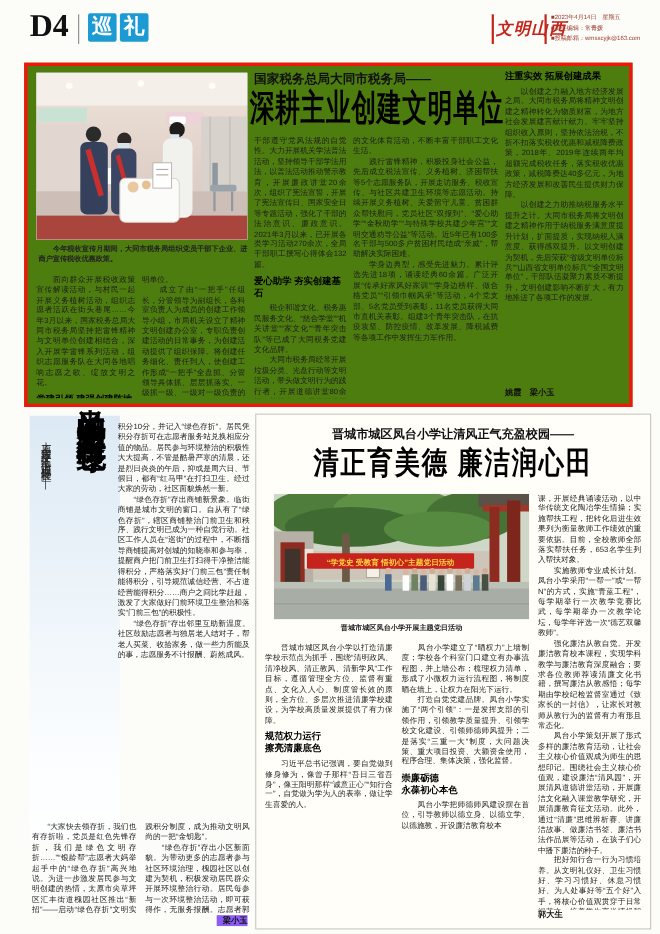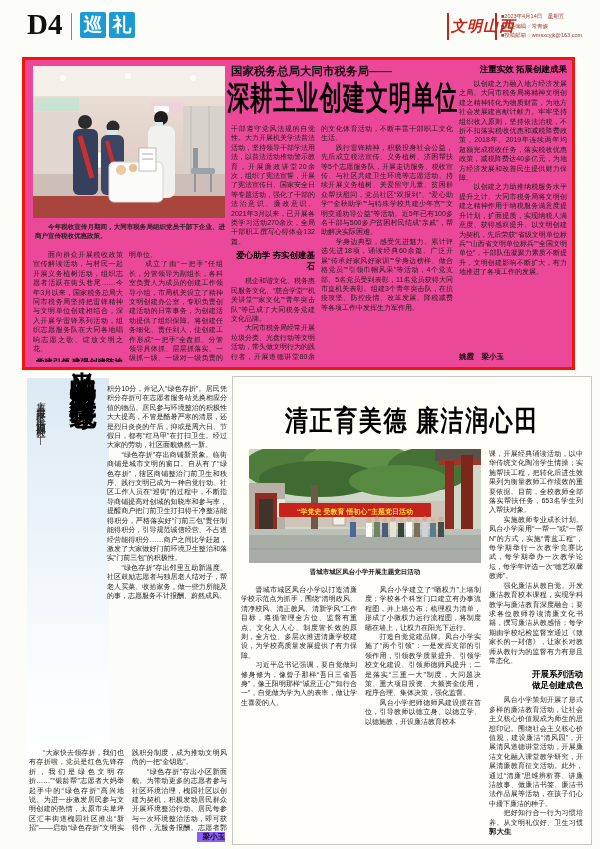--- a/index.html
+++ b/index.html
@@ -10,24 +10,24 @@
   .pageno{position:absolute;left:27px;top:8px;font-family:"Liberation Serif",serif;font-weight:bold;font-size:29px;color:#111;}
   .mast-divider{position:absolute;left:71px;top:13px;width:1px;height:27px;background:#8a8a8a;}
   .sec-box{position:absolute;top:12px;width:26px;height:26px;background:#1b9ad4;border-radius:2px;color:#fff;
            font-size:19px;font-weight:bold;text-align:center;line-height:26px;}
   .brand-bar{position:absolute;top:13px;width:2px;height:27px;background:#c4241a;}
   .brand{position:absolute;left:451px;top:17px;width:42px;font-family:"DejaVu Serif",serif;font-style:italic;
          font-weight:bold;font-size:15px;color:#c4241a;letter-spacing:1px;white-space:nowrap;}
   .mast-info{position:absolute;left:501px;top:12px;width:94px;font-size:5.5px;line-height:9.5px;color:#9c3a2e;}
 
   
-  #taxbox{position:absolute;left:22px;top:57px;width:547px;height:307px;border:3px solid #f2150a;background:#ec4899;}
+  #taxbox{position:absolute;left:22px;top:57px;width:547px;height:307px;border:3px solid #f2150a;background:#4d7c0f;}
   .abs{position:absolute;}
   .bodytext{font-size:7px;line-height:9.4px;text-align:justify;color:#1d1d1d;white-space:pre-line;overflow:hidden;}
-  .subhead{font-weight:bold;font-size:8.5px;line-height:11px;text-align:right;color:#000;margin:4px 0;white-space:pre-line;}
+  .subhead{font-weight:bold;font-size:8.5px;line-height:11px;text-align:left;color:#000;margin:4px 0;white-space:pre-line;}
   .byline{font-weight:bold;font-size:7.5px;color:#111;text-align:left;}
   .caption{font-size:6.5px;line-height:9px;font-weight:bold;color:#222;text-align:justify;white-space:pre-line;}
   .kicker{font-size:11.5px;font-weight:bold;color:#111;white-space:nowrap;}
   .bigtitle{font-size:33px;font-weight:900;color:#000;white-space:nowrap;transform:scaleX(.68);transform-origin:left center;letter-spacing:1px;}
 
   
   #greenart{position:absolute;left:25px;top:378px;width:202px;height:467px;}
   .green-bg{position:absolute;left:2px;top:0;width:82px;height:386px;
             background:linear-gradient(180deg,#dce9f4 0%,#eef5fa 45%,#fbfdff 80%,#ffffff 100%);}
   .vkicker{position:absolute;writing-mode:vertical-rl;font-size:9.5px;letter-spacing:2px;color:#222;}
@@ -156,20 +156,21 @@
 　　“绿色存折”存出邻里互助新温度。社区鼓励志愿者与独居老人结对子，帮老人买菜、收拾家务，做一些力所能及的事，志愿服务不计报酬、蔚然成风。</div>
     <div style="position:absolute;left:4px;top:370px;width:198px;height:94px;overflow:hidden;">
       <div class="bodytext cols2" style="height:94px;white-space:pre-line;">　　“大家快去领存折，我们也有存折啦，党员是红色先锋存折，我们是绿色文明存折……”“银龄帮”志愿者大妈举起手中的“绿色存折”高兴地说。为进一步激发居民参与文明创建的热情，太原市尖草坪区汇丰街道槐园社区推出“新招”——启动“绿色存折”文明实践积分制度，成为推动文明风尚的一把“金钥匙”。
 　　“绿色存折”存出小区新面貌。为带动更多的志愿者参与社区环境治理，槐园社区以创建为契机，积极发动居民群众开展环境整治行动。居民每参与一次环境整治活动，即可获得作，无服务报酬。志愿者郭阿姨是独居老人的邻居，了解情况后，她主动承担照顾老人的责任。每天去看望老人，为老人买菜、收拾家，做一些自己力所能及的事。
 　　“绿色存折”文明实践积分制度实施以来，槐园社区志愿者队伍不断壮大，“银龄帮”志愿服务队、“啄木鸟”志愿者服务队等队伍应运而生。随着存折“飞入寻常百姓家”，居民的文明意识不断提高，营造了爱护环境、崇德向善的社会氛围。</div>
       <div class="byline" style="position:absolute;right:2px;bottom:0;background:#8b5cf6;padding-left:6px;">梁小玉</div>
     </div>
   </div>
 
   <div id="schoolbox">
+    <div class="s-kicker">晋城市城区凤台小学让清风正气充盈校园——</div>
     <div class="s-title">清正育美德 廉洁润心田</div>
 
     <div class="abs photoframe" style="left:16px;top:72px;width:232px;height:114px;">
       <svg width="232" height="114" viewBox="0 0 232 114">
         <rect width="232" height="114" fill="#cfd8c8"></rect>
         <ellipse cx="40" cy="18" rx="46" ry="22" fill="#4f7d3b"></ellipse>
         <ellipse cx="110" cy="14" rx="56" ry="20" fill="#5e9146"></ellipse>
         <ellipse cx="180" cy="20" rx="42" ry="22" fill="#477236"></ellipse>
         <ellipse cx="70" cy="30" rx="60" ry="18" fill="#3f6a31"></ellipse>
         <ellipse cx="150" cy="32" rx="50" ry="16" fill="#568a40"></ellipse>
@@ -213,32 +214,34 @@
             <rect x="181" y="74" width="6" height="14" fill="#5d7b8e"></rect>
           <circle cx="192" cy="70" r="2.6" fill="#d2ac94"></circle>
             <rect x="189" y="73" width="6" height="15" fill="#474f45"></rect>
         </g>
       </svg>
     </div>
     <div class="abs caption" style="left:16px;top:190px;width:232px;text-align:center;">晋城市城区凤台小学开展主题党日活动</div>
 
     <div class="abs cols2" style="left:8px;top:208px;width:240px;height:252px;overflow:hidden;">
       <div class="bodytext">　　晋城市城区凤台小学以打造清廉学校示范点为抓手，围绕“清明政风、清净校风、清正教风、清新学风”工作目标，遵循管理全方位、监督有重点、文化入人心、制度管长效的原则，全方位、多层次推进清廉学校建设，为学校高质量发展提供了有力保障。</div>
+      <div class="subhead">规范权力运行
+擦亮清廉底色</div>
       <div class="bodytext">　　习近平总书记强调，要自觉做到修身修为，像曾子那样“吾日三省吾身”，像王阳明那样“诚意正心”“知行合一”，自觉做为学为人的表率，做让学生喜爱的人。</div>
       <div class="bodytext">　　凤台小学建立了“晒权力”上墙制度；学校各个科室门口建立有办事流程图，并上墙公布；梳理权力清单，形成了小微权力运行流程图，将制度晒在墙上，让权力在阳光下运行。</div>
       <div class="bodytext">　　打造自觉党建品牌。凤台小学实施了“两个引领”：一是发挥支部的引领作用，引领教学质量提升、引领学校文化建设、引领师德师风提升；二是落实“三重一大”制度，大问题决策、重大项目投资、大额资金使用，程序合理、集体决策，强化监督。</div>
+      <div class="subhead">崇廉砺德
+永葆初心本色</div>
       <div class="bodytext">　　凤台小学把师德师风建设摆在首位，引导教师以德立身、以德立学、以德施教，开设廉洁教育校本</div>
     </div>
 
     <div class="abs" style="left:256px;top:72px;width:94px;height:388px;display:flex;flex-direction:column;">
       <div class="bodytext">课，开展经典诵读活动，以中华传统文化陶冶学生情操；实施帮扶工程，把转化后进生效果列为衡量教师工作绩效的重要依据。目前，全校教师全部落实帮扶任务，653名学生列入帮扶对象。
 　　实施教师专业成长计划。凤台小学采用“一帮一”或“一帮N”的方式，实施“青蓝工程”，每学期举行一次教学竞赛比武，每学期举办一次教学论坛，每学年评选一次“德艺双馨教师”。
 　　强化廉洁从教自觉。开发廉洁教育校本课程，实现学科教学与廉洁教育深度融合；要求各位教师荐读清廉文化书籍，撰写廉洁从教感悟；每学期由学校纪检监督室通过《致家长的一封信》，让家长对教师从教行为的监督有力有形且常态化。</div>
-      <div class="subhead">开展系列活动
-做足创建成色</div>
       <div class="bodytext" style="flex:1;">　　凤台小学策划开展了形式多样的廉洁教育活动，让社会主义核心价值观成为师生的思想印记。围绕社会主义核心价值观，建设廉洁“清风园”，开展清风道德讲堂活动，开展廉洁文化融入课堂教学研究，开展清廉教育征文活动。此外，通过“清廉”思维辨析赛、讲廉洁故事、做廉洁书签、廉洁书法作品展等活动，在孩子们心中播下廉洁的种子。
 　　把好知行合一行为习惯培养。从文明礼仪好、卫生习惯好、学习习惯好、休息习惯好、为人处事好等“五个好”入手，将核心价值观贯穿于日常细节中，培养学生高尚情操和良好习惯。
 　　推进校园廉洁文化建设。建设校园红色文化通道，打造百米长的文化长廊，让校园一木、一草、一墙、一砖都赋予育人功能。
 　　凤台小学相关负责人表示，今后，将持续做实清廉学校建设，积极培育“一校一品”清廉特色品牌，把校园建成立德树人的“绿水青山”，让清风正气充盈校园。</div>
       <div class="byline">郭大生</div>
     </div>
   </div>
 
 </div>
 

